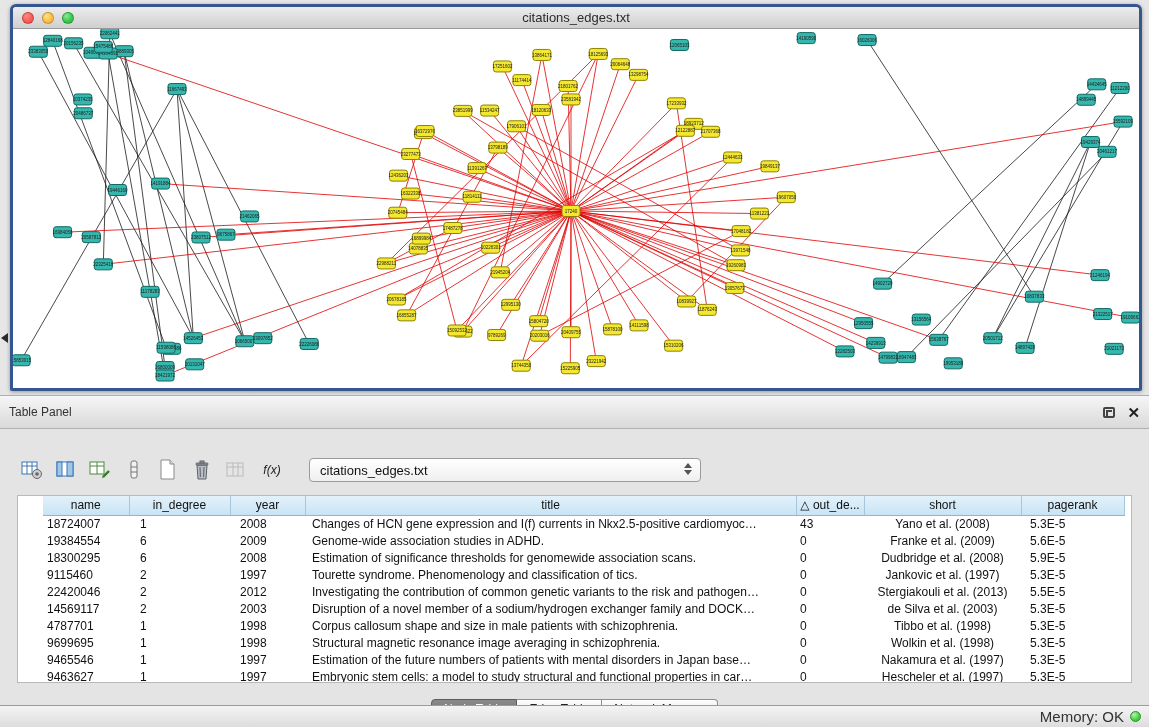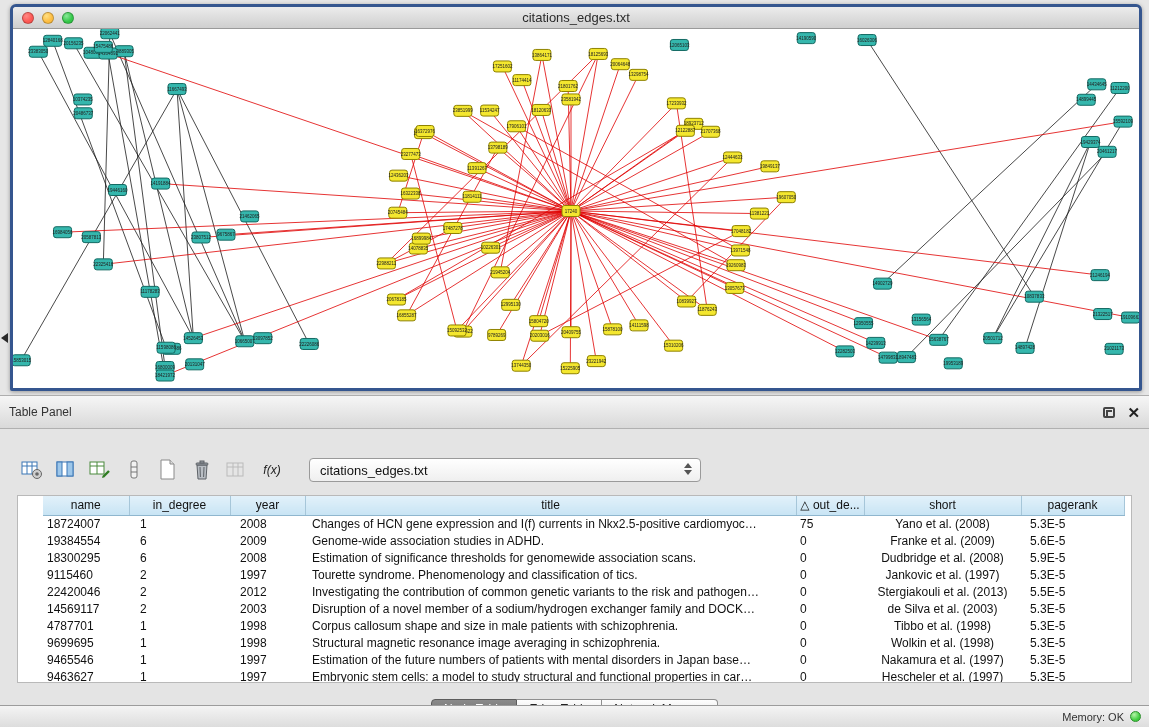--- a/index.html
+++ b/index.html
@@ -90,21 +90,21 @@
   .tabbar .tab:first-child { border-radius:4px 0 0 4px; }
   .tabbar .tab:last-child { border-radius:0 4px 4px 0; }
   .tabbar .tab + .tab { border-left:none; }
   .tabbar .tab.active { background:linear-gradient(#8a8a8a,#6f6f6f); color:#fff; border-color:#5c5c5c; }
 
   
   .statusbar {
     position:absolute; left:0; bottom:0; width:1149px; height:22px;
     border-top:1px solid #9c9c9c; background:linear-gradient(#f4f4f4,#dddddd);
     display:flex; align-items:center; justify-content:flex-end; padding-right:8px; gap:6px;
-    font-size:11px; color:#333;
+    font-size:15px; color:#333;
   }
   .mem-led { width:11px; height:11px; border-radius:50%;
     background:radial-gradient(circle at 35% 30%, #b4f3a8, #3ecb3e 65%); border:1px solid #2c8f2c; }
 </style>
 </head>
 <body>
 
 <div class="net-window">
   <div class="titlebar">
     <div class="traffic">
@@ -790,21 +790,21 @@
               <th>pagerank</th>
               <th class="filler"></th>
             </tr>
           </thead>
         <tbody>
             <tr>
               <td>18724007</td>
               <td>1</td>
               <td>2008</td>
               <td>Changes of HCN gene expression and I(f) currents in Nkx2.5-positive cardiomyoc…</td>
-              <td>75</td>
+              <td>43</td>
               <td>Yano et al. (2008)</td>
               <td>5.3E-5</td>
               <td></td>
             </tr>
             <tr>
               <td>19384554</td>
               <td>6</td>
               <td>2009</td>
               <td>Genome-wide association studies in ADHD.</td>
               <td>0</td>

